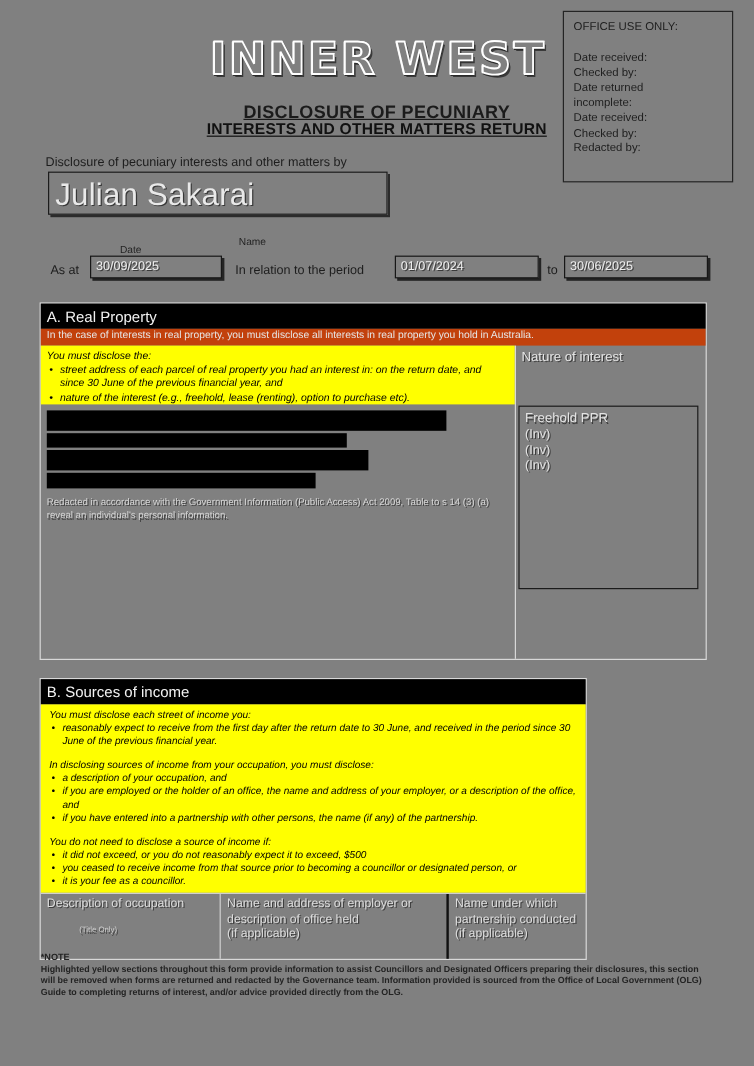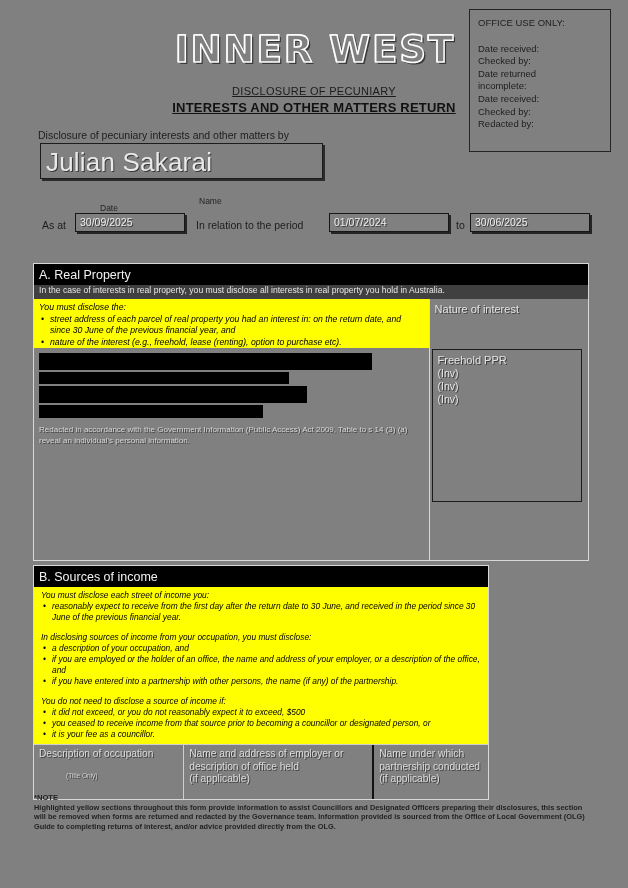--- a/index.html
+++ b/index.html
@@ -46,22 +46,22 @@
        0 -1px 0 #e8e8e8,
        2px 2px 0 #3a3a3a;
     white-space: nowrap;
   }
 
   .title1 {
     position: absolute;
     left: 0; top: 85px;
     width: 628px;
     text-align: center;
-    font-size: 11px;
-    font-weight: normal;
+    font-size: 15px;
+    font-weight: bold;
     color: #1b1b1b;
     letter-spacing: 0.3px;
   }
   .title1 span { text-decoration: underline; }
   .title2 {
     position: absolute;
     left: 0; top: 100px;
     width: 628px;
     text-align: center;
     font-size: 13px;
@@ -185,34 +185,34 @@
     left: 475px; top: 216px;
     font-size: 10.5px;
     color: #ededed;
     text-shadow: 1px 1px 0 #3a3a3a;
     text-align: right;
   }
 
   
   .secA {
     position: absolute;
-    left: 33px; top: 263px;
+    left: 33px; top: 252px;
     width: 556px;
     border: 1px solid #d8d8d8;
     box-sizing: border-box;
   }
   .sec-hdr-bar {
     background: #000000;
     color: #f2f2f2;
     font-size: 12.5px;
     padding: 4px 5px 3px 5px;
     line-height: 14px;
   }
   .sec-hdr-sub {
-    background: #404040;
+    background: #c2410c;
     color: #e6e6e6;
     font-size: 8.6px;
     padding: 0 5px 3px 5px;
     line-height: 11px;
   }
   .secA-cols {
     display: flex;
   }
   .secA-left { width: 396px; box-sizing: border-box; }
   .secA-right {

